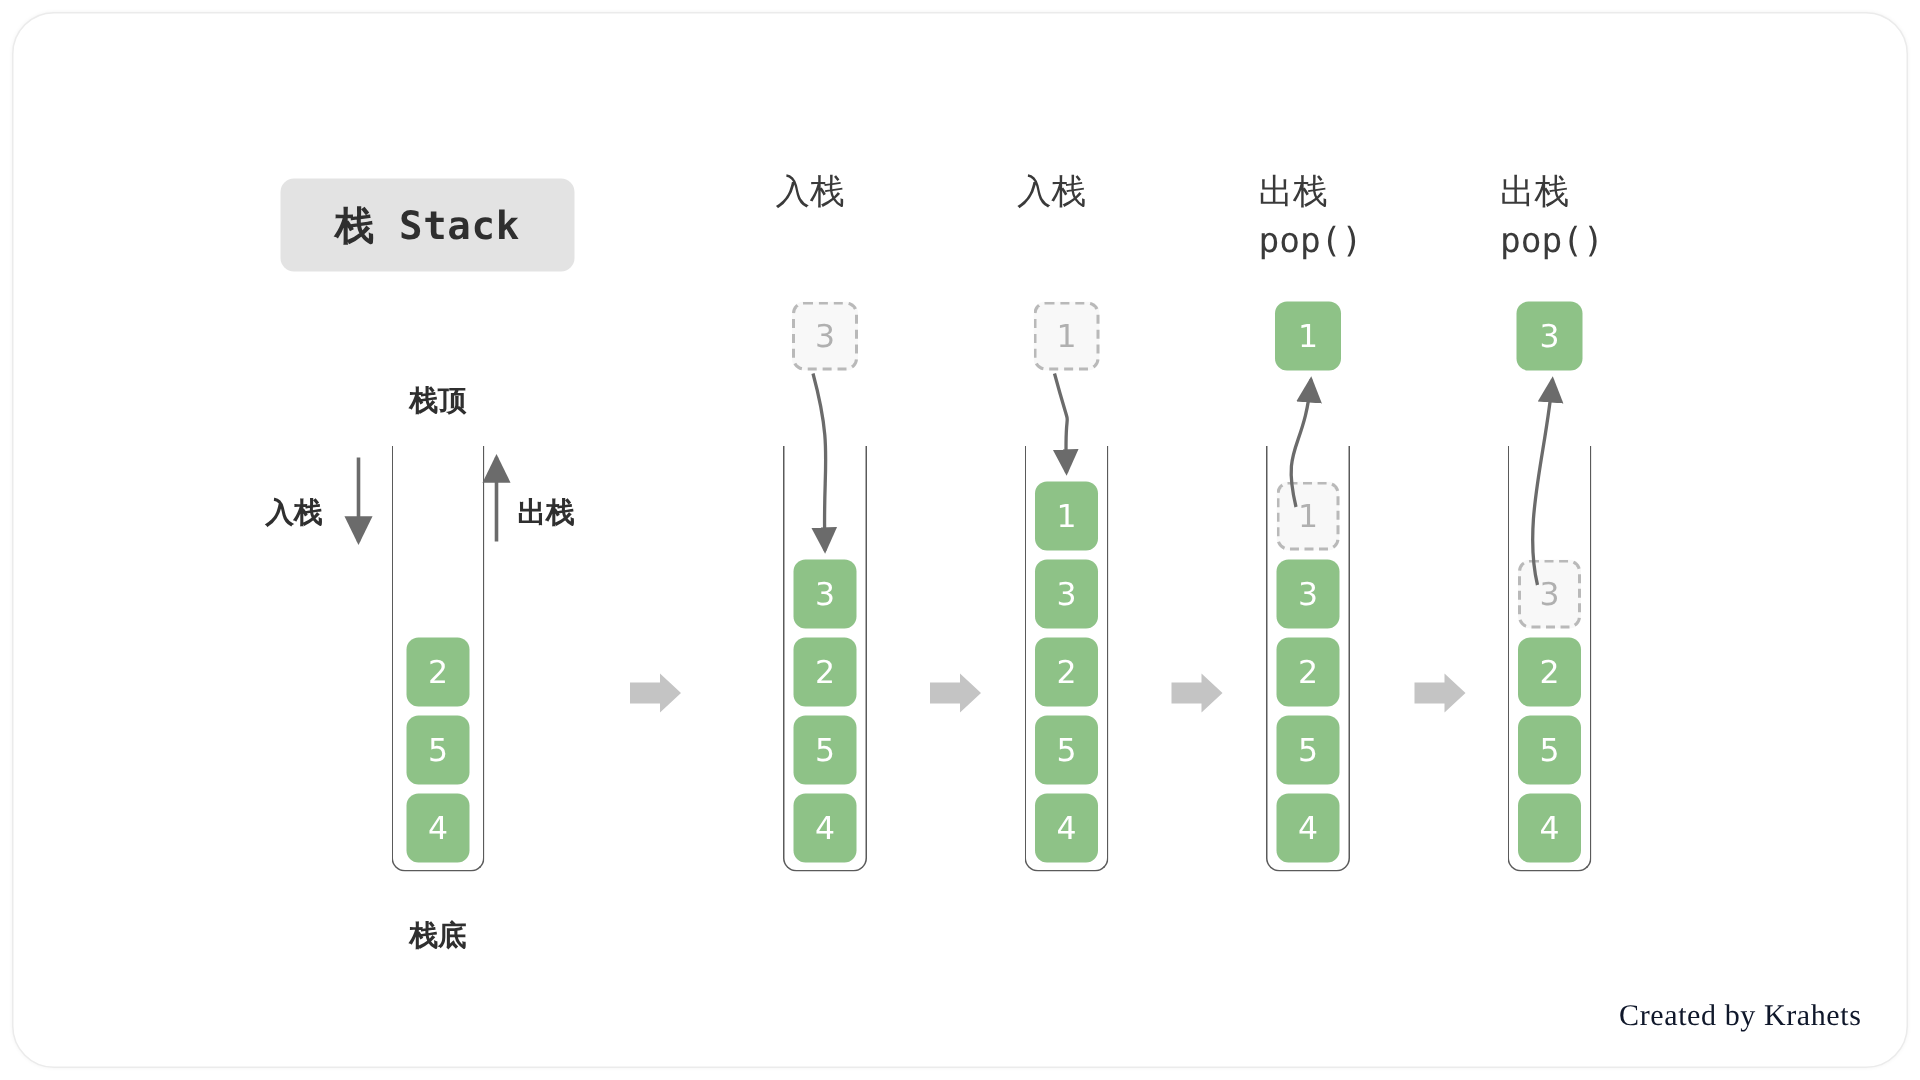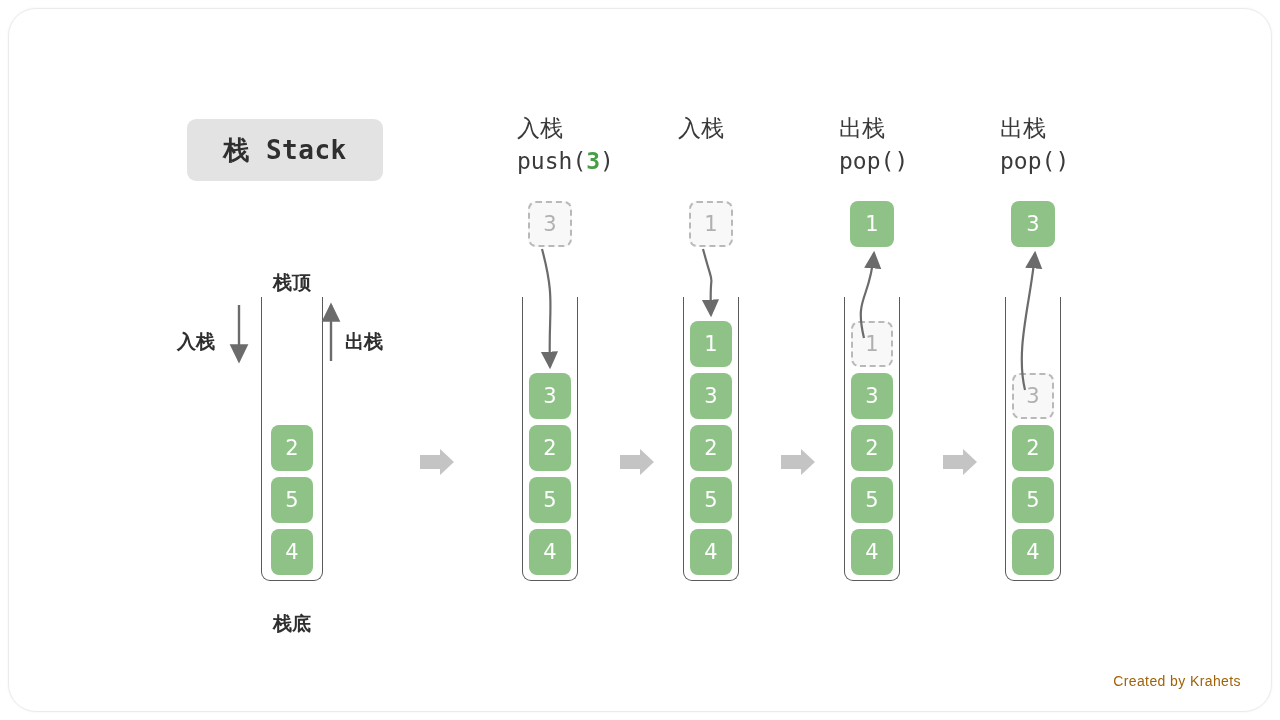--- a/index.html
+++ b/index.html
@@ -131,45 +131,44 @@
     width: 1264px;
     height: 704px;
     pointer-events: none;
   }
 
   
   #watermark {
     position: absolute;
     right: 30px;
     bottom: 22px;
-    font-family: Liberation Sans, sans-serif;
-    font-size: 14px;
-    color: #a16207;
+    font-family: Liberation Serif, serif;
+    font-size: 20px;
+    color: #0f172a;
     letter-spacing: 0.4px;
   }
 </style>
 </head>
 <body>
 
 <div id="card">
 
   <div id="title-badge">栈 Stack</div>
 
   <div id="scene">
       <div class="stack-box" style="left: 252px; top: 288px; width: 62px; height: 284px;"></div>
       <div class="cell filled" style="left: 262px; top: 416px; width: 42px; height: 46px;">2</div>
       <div class="cell filled" style="left: 262px; top: 468px; width: 42px; height: 46px;">5</div>
       <div class="cell filled" style="left: 262px; top: 520px; width: 42px; height: 46px;">4</div>
-      <div class="edge-label" style="left: 223px; top: 245px; width: 120px; margin-top: 16px;">栈顶</div>
+      <div class="edge-label" style="left: 223px; top: 245px; width: 120px;">栈顶</div>
       <div class="edge-label" style="left: 223px; top: 602px; width: 120px;">栈底</div>
       <div class="side-label" style="left: 168px; top: 320px;">入栈</div>
       <div class="side-label" style="left: 336px; top: 320px;">出栈</div>
       <div class="stage-header" style="left: 508px; top: 103px;">
         <span class="cn">入栈</span>
-        <span class="code"><span>push(</span><span class="arg">3</span><span>)</span></span>
       </div>
       <div class="cell ghost" style="left: 519px; top: 192px; width: 44px; height: 46px;">3</div>
       <div class="stack-box" style="left: 513px; top: 288px; width: 56px; height: 284px;"></div>
       <div class="cell filled" style="left: 520px; top: 364px; width: 42px; height: 46px;">3</div>
       <div class="cell filled" style="left: 520px; top: 416px; width: 42px; height: 46px;">2</div>
       <div class="cell filled" style="left: 520px; top: 468px; width: 42px; height: 46px;">5</div>
       <div class="cell filled" style="left: 520px; top: 520px; width: 42px; height: 46px;">4</div>
       <div class="stage-header" style="left: 669px; top: 103px;">
         <span class="cn">入栈</span>
       </div>

